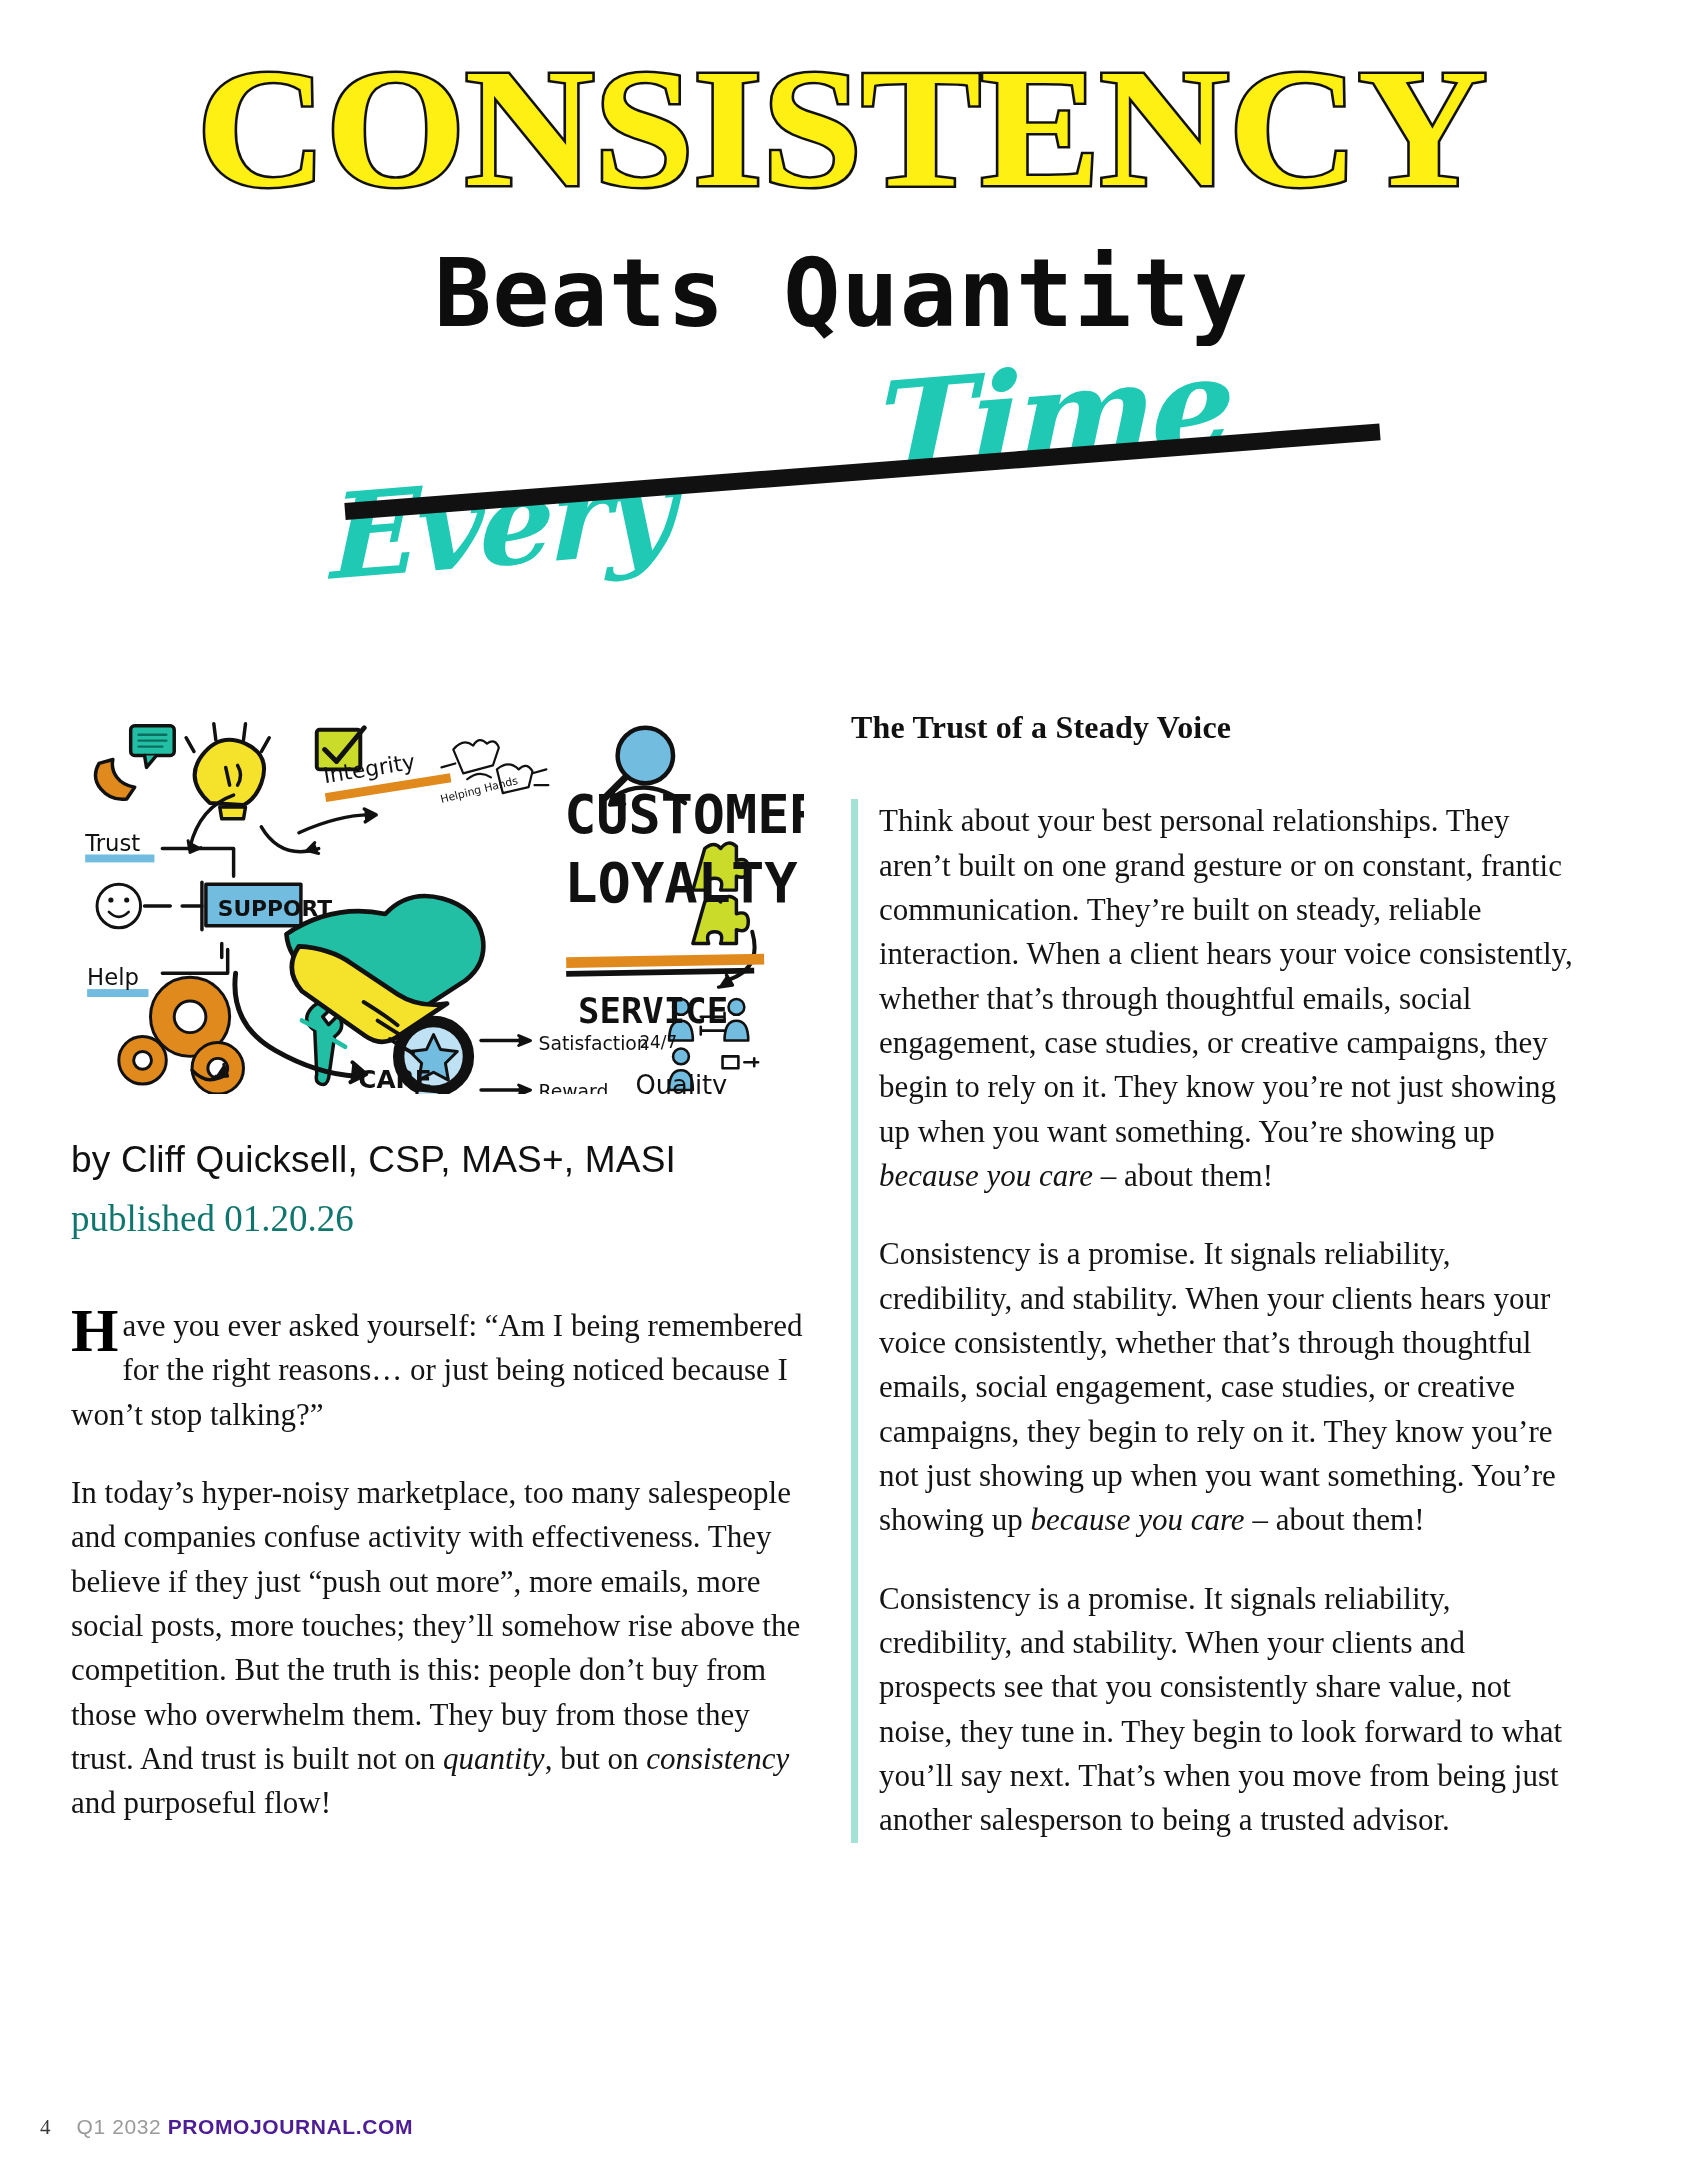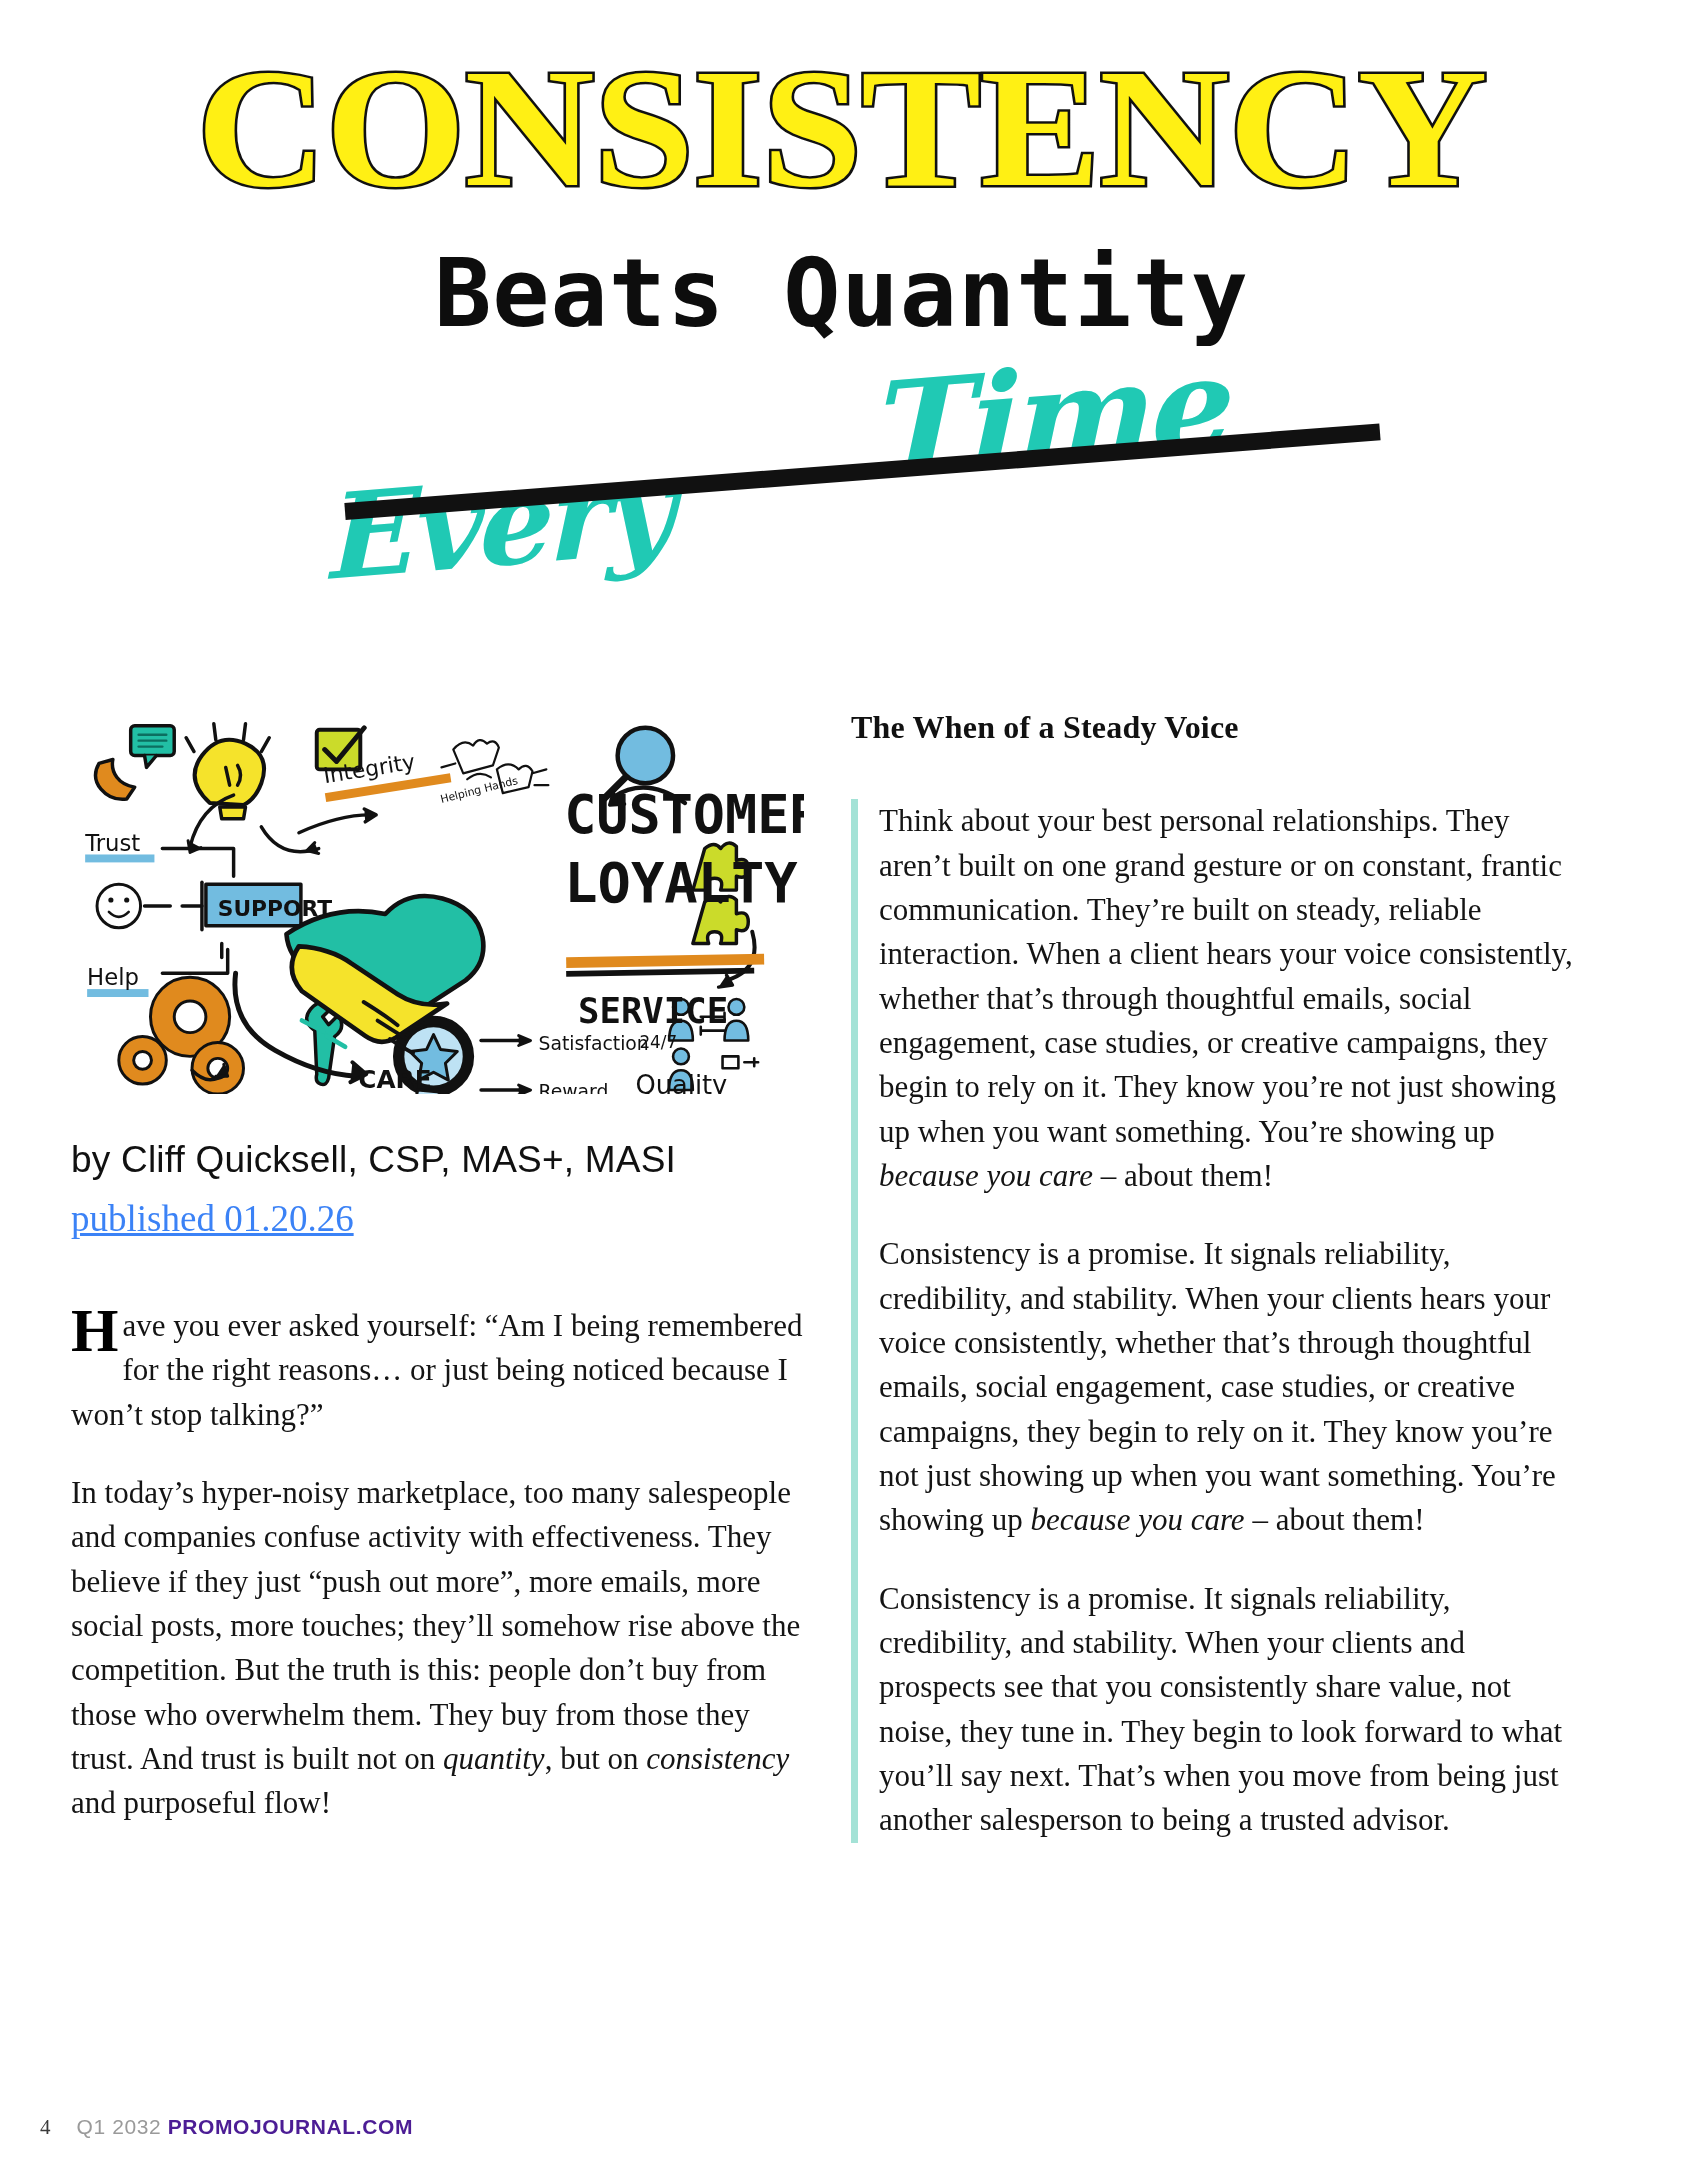--- a/index.html
+++ b/index.html
@@ -151,22 +151,21 @@
     line-height: 1.38;
     color: #111111;
     letter-spacing: 0.2px;
   }
 
   .pubdate {
     margin-top: 10px;
     font-family: "Liberation Serif", serif;
     font-size: 37px;
     line-height: 1.3;
-    color: #3b82f6;
-    text-decoration: underline;
+    color: #0f766e;
   }
 
   .body-text {
     font-family: "Liberation Serif", serif;
     font-size: 31px;
     line-height: 1.43;
     color: #141414;
     text-align: left;
   }
 
@@ -423,21 +422,21 @@
         <span class="dropcap">H</span><span>ave you ever asked yourself: “Am I being remembered for the right reasons… or just being noticed because I won’t stop talking?”</span>
       </p>
 
       <p class="body-text">
         <span>In today’s hyper-noisy marketplace, too many salespeople and companies confuse activity with effectiveness. They believe if they just “push out more”, more emails, more social posts, more touches; they’ll somehow rise above the competition. But the truth is this: people don’t buy from those who overwhelm them. They buy from those they trust. And trust is built not on </span><em class="it">quantity</em><span>, but on </span><em class="it">consistency</em><span> and purposeful flow!</span>
       </p>
     </div>
 
     <div class="col-right">
 
-      <div class="section-head">The When of a Steady Voice</div>
+      <div class="section-head">The Trust of a Steady Voice</div>
 
       <div class="rule-and-text">
         <div class="vrule"></div>
 
         <p class="body-text">
           <span>Think about your best personal relationships. They aren’t built on one grand gesture or on constant, frantic communication. They’re built on steady, reliable interaction. When a client hears your voice consistently, whether that’s through thoughtful emails, social engagement, case studies, or creative campaigns, they begin to rely on it. They know you’re not just showing up when you want something. You’re showing up </span><em class="it">because you care</em><span> – about them!</span>
         </p>
 
         <p class="body-text">
           <span>Consistency is a promise. It signals reliability, credibility, and stability. When your clients hears your voice consistently, whether that’s through thoughtful emails, social engagement, case studies, or creative campaigns, they begin to rely on it. They know you’re not just showing up when you want something. You’re showing up </span><em class="it">because you care</em><span> – about them!</span>

